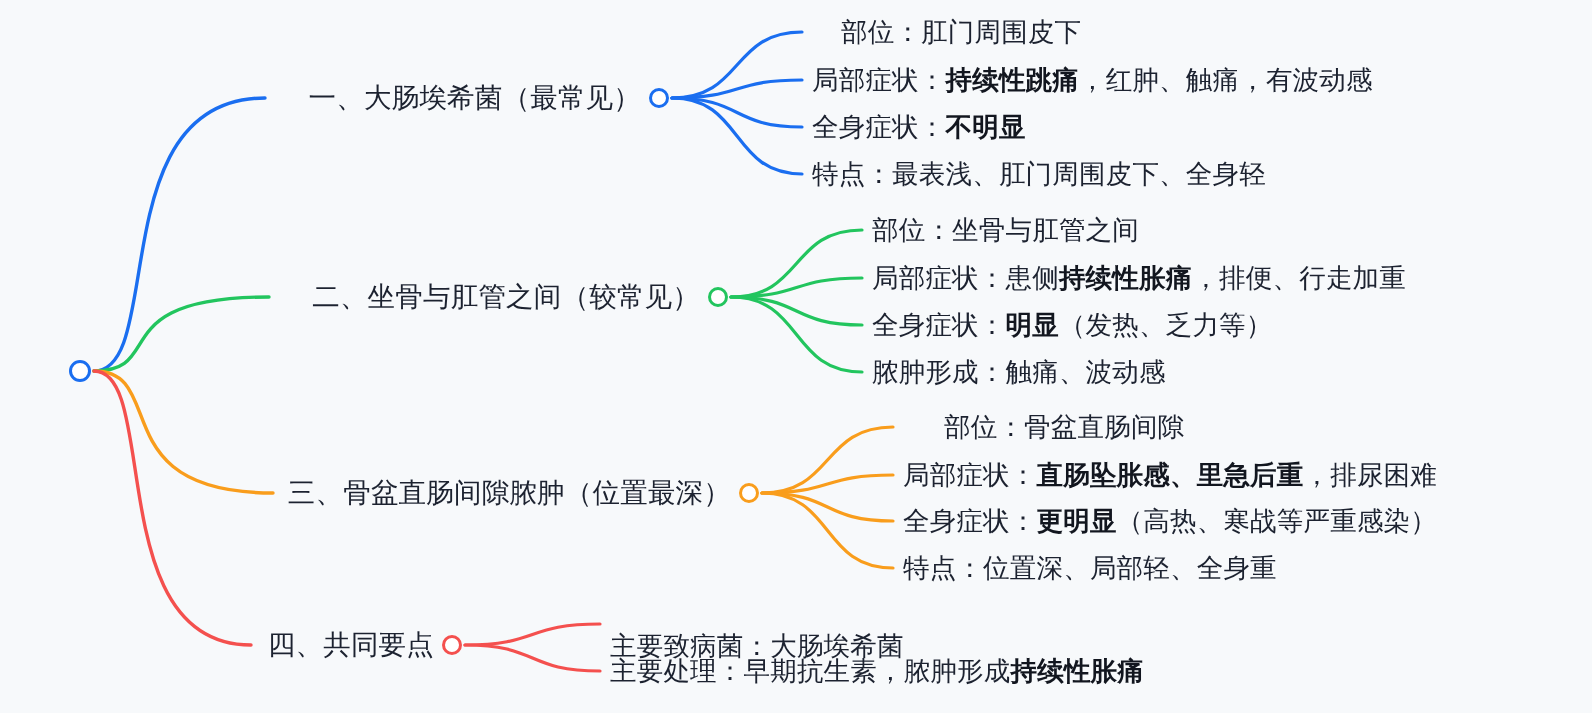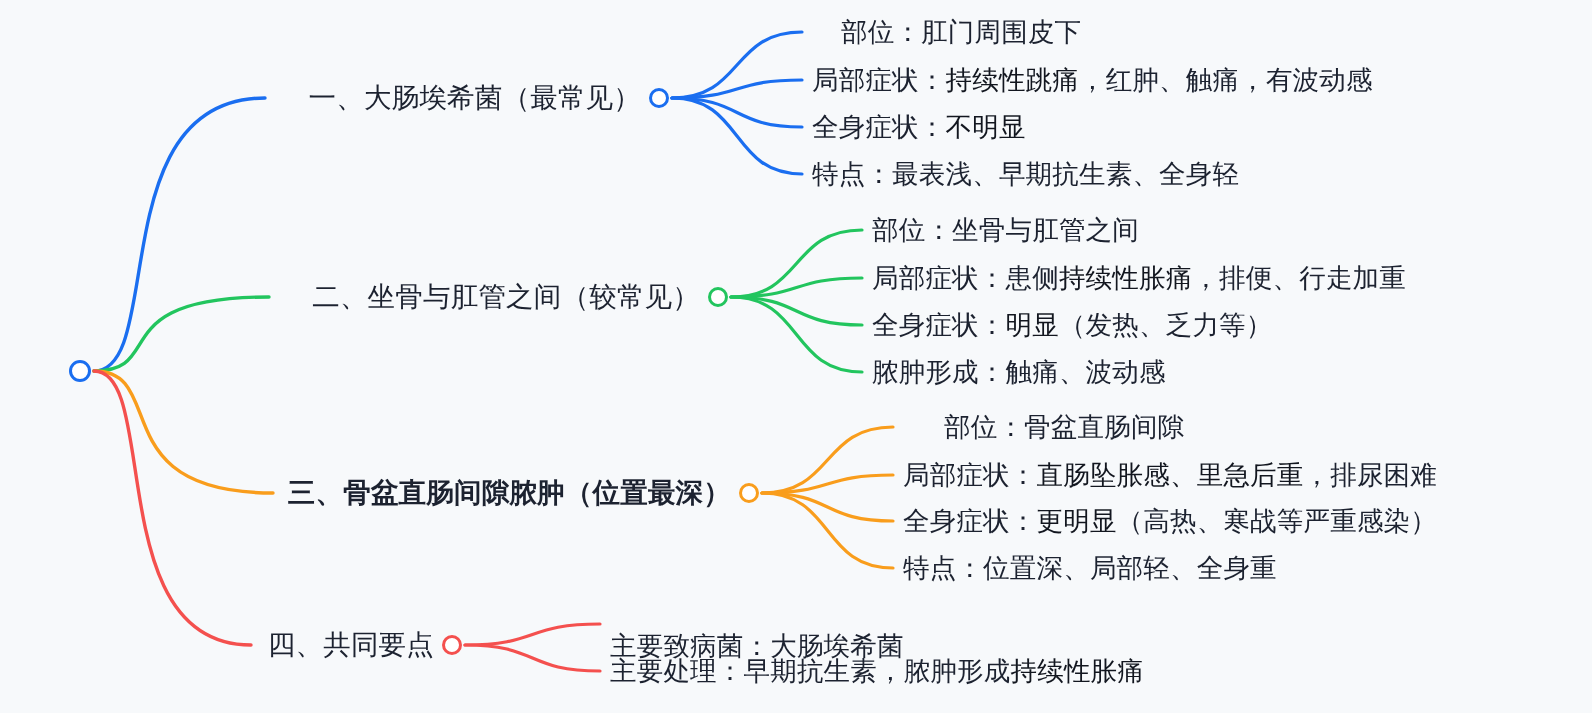--- a/index.html
+++ b/index.html
@@ -35,21 +35,21 @@
     transform: translateY(-50%);
   }
   .branch-label {
     font-size: 27.5px;
     text-align: right;
   }
   .leaf-label {
     font-size: 26.5px;
   }
   .leaf-label b, .branch-label b {
-    font-weight: normal;
+    font-weight: bold;
     color: #12161f;
   }
   .node-dot {
     position: absolute;
     border-radius: 50%;
     background: #ffffff;
     box-sizing: border-box;
     transform: translate(-50%, -50%);
   }
 </style>
@@ -76,28 +76,28 @@
       <path d="M 94 371 C 159.94 371, 102 645, 251 645" fill="none" stroke="#f4504e" stroke-width="3.4" stroke-linecap="round"></path>
       <path d="M 465 645 C 539.25 645, 525.75 624, 600 624" fill="none" stroke="#f4504e" stroke-width="3.2" stroke-linecap="round"></path>
       <path d="M 465 645 C 539.25 645, 525.75 671, 600 671" fill="none" stroke="#f4504e" stroke-width="3.2" stroke-linecap="round"></path>
     </svg>
   <div id="nodes">
       <div class="node-label branch-label" style="top: 98px; left: 0px; width: 641px; text-align: right;">一、大肠埃希菌（最常见）</div>
       <div class="node-dot" style="left: 659px; top: 98px; width: 20px; height: 20px; border: 3px solid rgb(26, 110, 240);"></div>
       <div class="node-label leaf-label" style="top: 32px; left: 812px; margin-left: 29px;">部位：肛门周围皮下</div>
       <div class="node-label leaf-label" style="top: 80px; left: 812px;">局部症状：<b>持续性跳痛</b>，红肿、触痛，有波动感</div>
       <div class="node-label leaf-label" style="top: 127px; left: 812px;">全身症状：<b>不明显</b></div>
-      <div class="node-label leaf-label" style="top: 174px; left: 812px;">特点：最表浅、早期抗生素、全身轻</div>
+      <div class="node-label leaf-label" style="top: 174px; left: 812px;">特点：最表浅、肛门周围皮下、全身轻</div>
       <div class="node-label branch-label" style="top: 297px; left: 0px; width: 700px; text-align: right;">二、坐骨与肛管之间（较常见）</div>
       <div class="node-dot" style="left: 718px; top: 297px; width: 20px; height: 20px; border: 3px solid rgb(34, 197, 94);"></div>
       <div class="node-label leaf-label" style="top: 230px; left: 872px;">部位：坐骨与肛管之间</div>
       <div class="node-label leaf-label" style="top: 278px; left: 872px;">局部症状：患侧<b>持续性胀痛</b>，排便、行走加重</div>
       <div class="node-label leaf-label" style="top: 325px; left: 872px;">全身症状：<b>明显</b>（发热、乏力等）</div>
       <div class="node-label leaf-label" style="top: 372px; left: 872px;">脓肿形成：触痛、波动感</div>
-      <div class="node-label branch-label" style="top: 493px; left: 0px; width: 731px; text-align: right; font-weight: bold;">三、骨盆直肠间隙脓肿（位置最深）</div>
+      <div class="node-label branch-label" style="top: 493px; left: 0px; width: 731px; text-align: right;">三、骨盆直肠间隙脓肿（位置最深）</div>
       <div class="node-dot" style="left: 749px; top: 493px; width: 20px; height: 20px; border: 3px solid rgb(249, 157, 28);"></div>
       <div class="node-label leaf-label" style="top: 427px; left: 944px;">部位：骨盆直肠间隙</div>
       <div class="node-label leaf-label" style="top: 475px; left: 903px;">局部症状：<b>直肠坠胀感、里急后重</b>，排尿困难</div>
       <div class="node-label leaf-label" style="top: 521px; left: 903px;">全身症状：<b>更明显</b>（高热、寒战等严重感染）</div>
       <div class="node-label leaf-label" style="top: 568px; left: 903px; text-align: center;">特点：位置深、局部轻、全身重</div>
       <div class="node-label branch-label" style="top: 645px; left: 0px; width: 434px; text-align: right;">四、共同要点</div>
       <div class="node-dot" style="left: 452px; top: 645px; width: 20px; height: 20px; border: 3px solid rgb(244, 80, 78);"></div>
       <div class="node-label leaf-label" style="top: 640px; left: 610px; margin-top: 6px;">主要致病菌：大肠埃希菌</div>
       <div class="node-label leaf-label" style="top: 671px; left: 610px;">主要处理：早期抗生素，脓肿形成<b>持续性胀痛</b></div>
       <div class="node-dot" style="left: 80px; top: 371px; width: 22px; height: 22px; border: 3px solid rgb(26, 110, 240);"></div>

